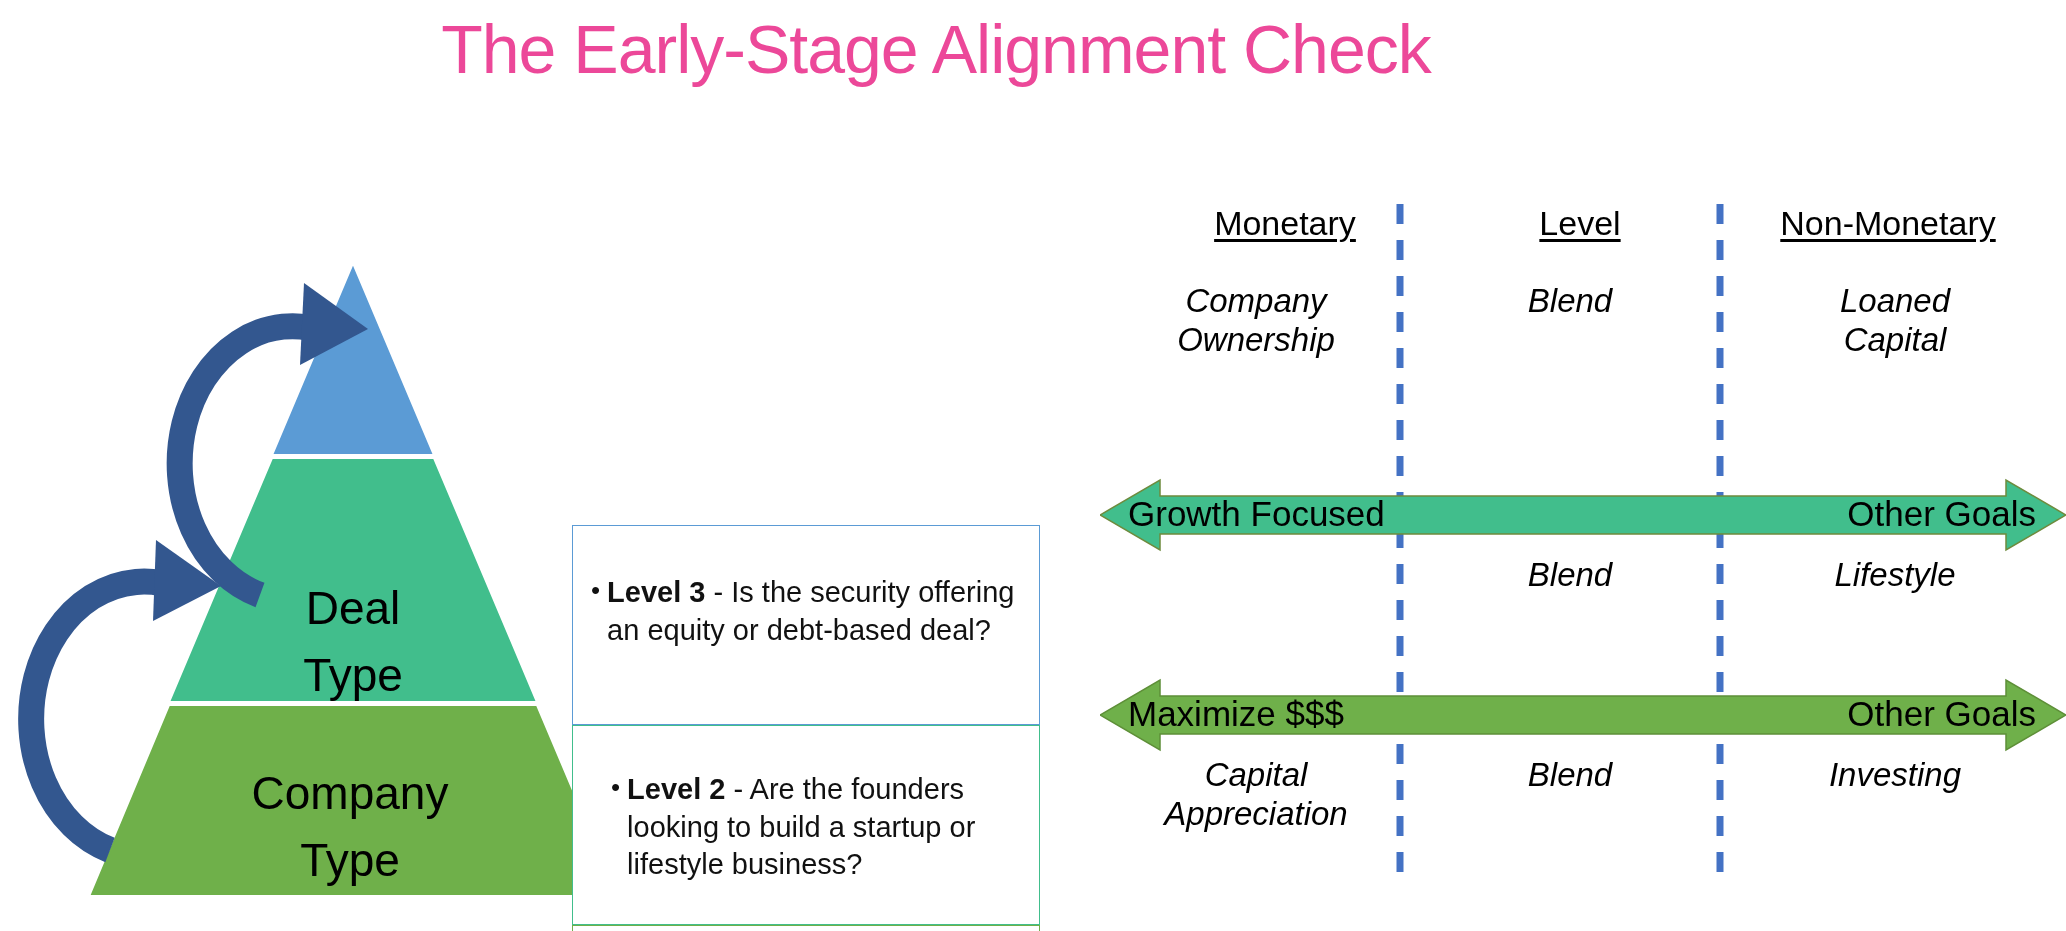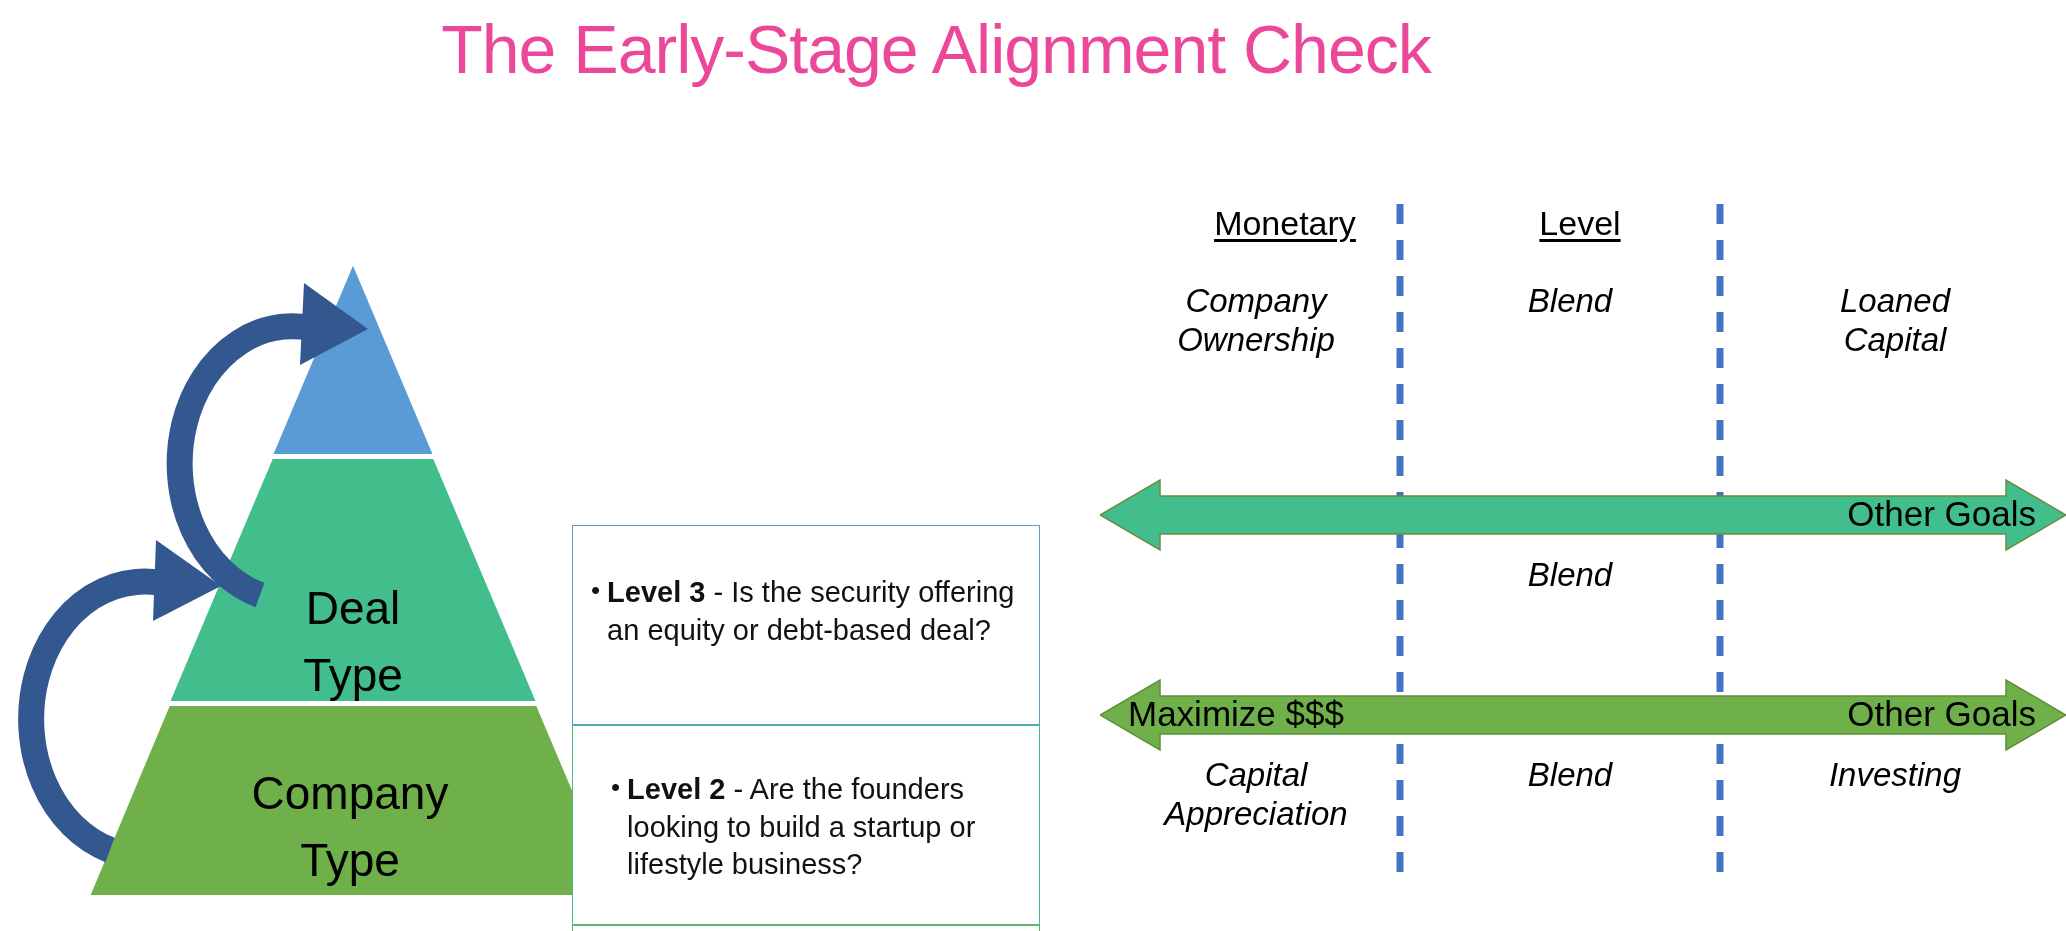--- a/index.html
+++ b/index.html
@@ -189,45 +189,48 @@
 
 <div id="spectrum-panel">
 
   <svg id="spectrum-dashes" width="966" height="700" viewBox="0 0 966 700">
     <line x1="300" y1="16" x2="300" y2="700" stroke="#4472C4" stroke-width="7" stroke-dasharray="20 16"></line>
     <line x1="620" y1="16" x2="620" y2="700" stroke="#4472C4" stroke-width="7" stroke-dasharray="20 16"></line>
   </svg>
 
   <div class="spectrum-header" id="hdr-monetary">Monetary</div>
   <div class="spectrum-header" id="hdr-hybrid">Level</div>
+  <div class="spectrum-header" id="hdr-nonmonetary">Non-Monetary</div>
 
   <div class="spectrum-row" id="spectrum-row-1">
     <div class="band-captions">
       <div class="band-caption c-left">
         <div>Company</div>
         <div>Ownership</div>
       </div>
       <div class="band-caption c-mid">Blend</div>
       <div class="band-caption c-right">
         <div>Loaned</div>
         <div>Capital</div>
       </div>
     </div>
   </div>
 
   <div class="spectrum-row" id="spectrum-row-2">
     <div class="arrow-band">
       <svg width="966" height="74" viewBox="0 0 966 74">
         <polygon points="0,37 60,2 60,18 906,18 906,2 966,37 906,72 906,56 60,56 60,72" fill="#41BE8C" stroke="#6E8B3D" stroke-width="1.5"></polygon>
       </svg>
+      <div class="band-end-label left">Growth Focused</div>
       <div class="band-end-label right">Other Goals</div>
     </div>
     <div class="band-captions">
       <div class="band-caption c-mid">Blend</div>
       <div class="band-caption c-right">
+        <div>Lifestyle</div>
       </div>
     </div>
   </div>
 
   <div class="spectrum-row" id="spectrum-row-3">
     <div class="arrow-band">
       <svg width="966" height="74" viewBox="0 0 966 74">
         <polygon points="0,37 60,2 60,18 906,18 906,2 966,37 906,72 906,56 60,56 60,72" fill="#6FB04A" stroke="#5E8F38" stroke-width="1.5"></polygon>
       </svg>
       <div class="band-end-label left">Maximize $$$</div>

